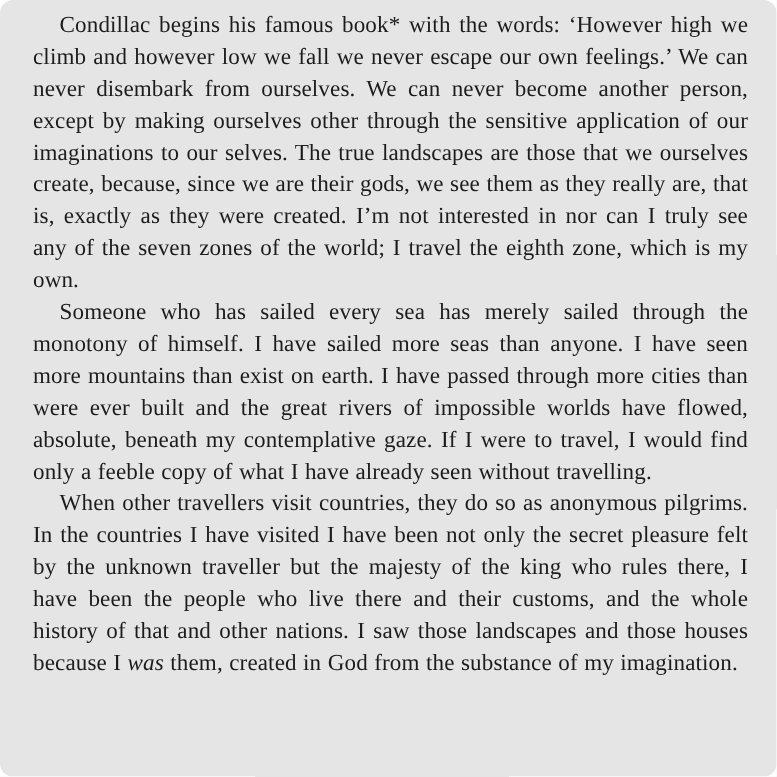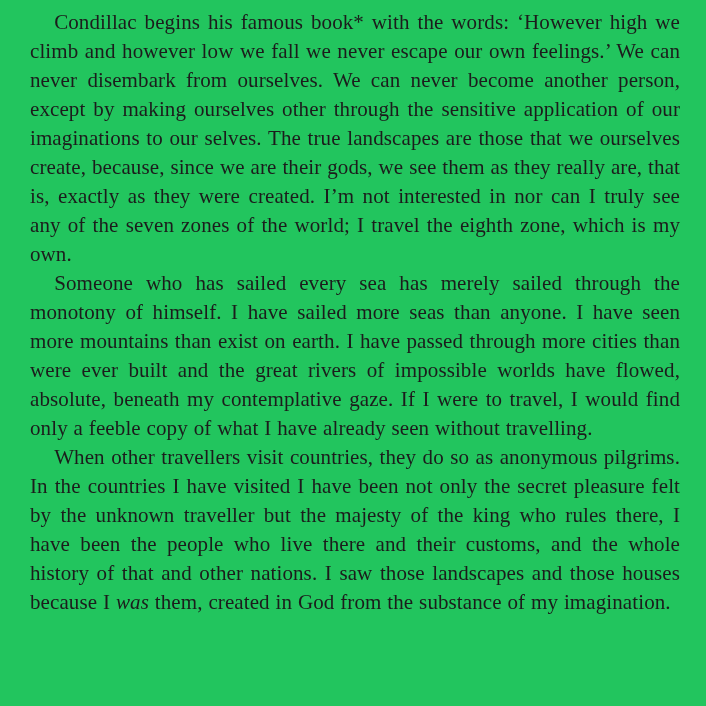--- a/index.html
+++ b/index.html
@@ -4,27 +4,28 @@
 <style>
   html, body {
     margin: 0;
     padding: 0;
     background: #ffffff;
   }
   .page {
     width: 706px;
     height: 706px;
     box-sizing: border-box;
-    background: #22c55e;
+    background: #e5e5e5;
     color: #1c1c1c;
     padding: 8px 26px 0 30px;
     font-family: "Liberation Serif", "DejaVu Serif", serif;
     font-size: 21px;
     line-height: 29px;
     overflow: hidden;
+    border-radius: 12px;
   }
   .para {
     margin: 0;
     text-align: justify;
     text-indent: 1.15em;
     letter-spacing: 0.1px;
     word-spacing: 0.5px;
   }
   .para em {
   }

